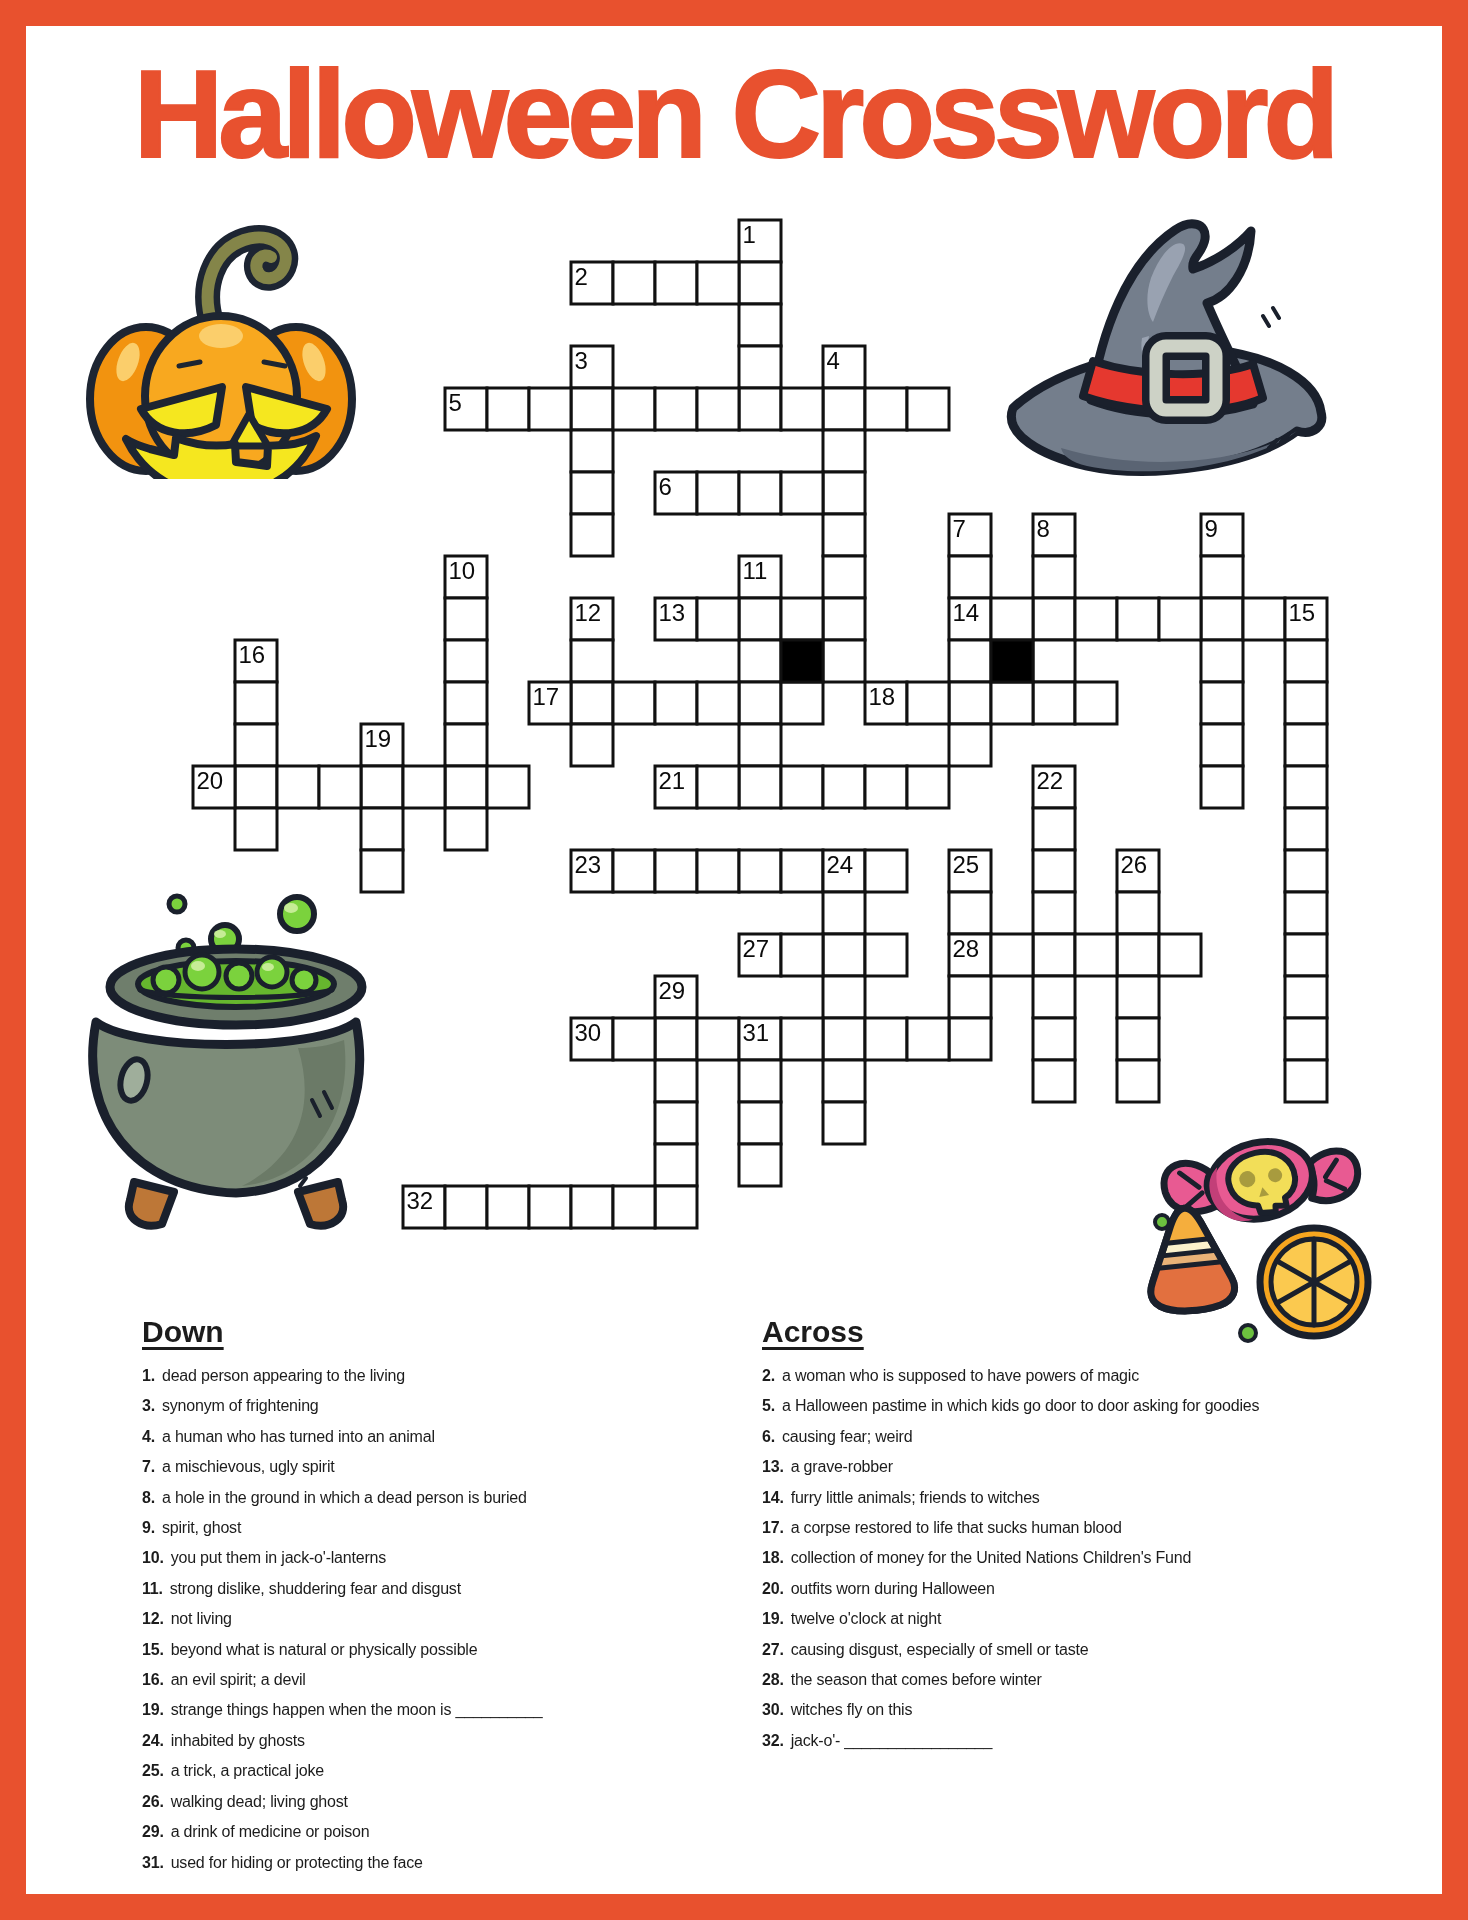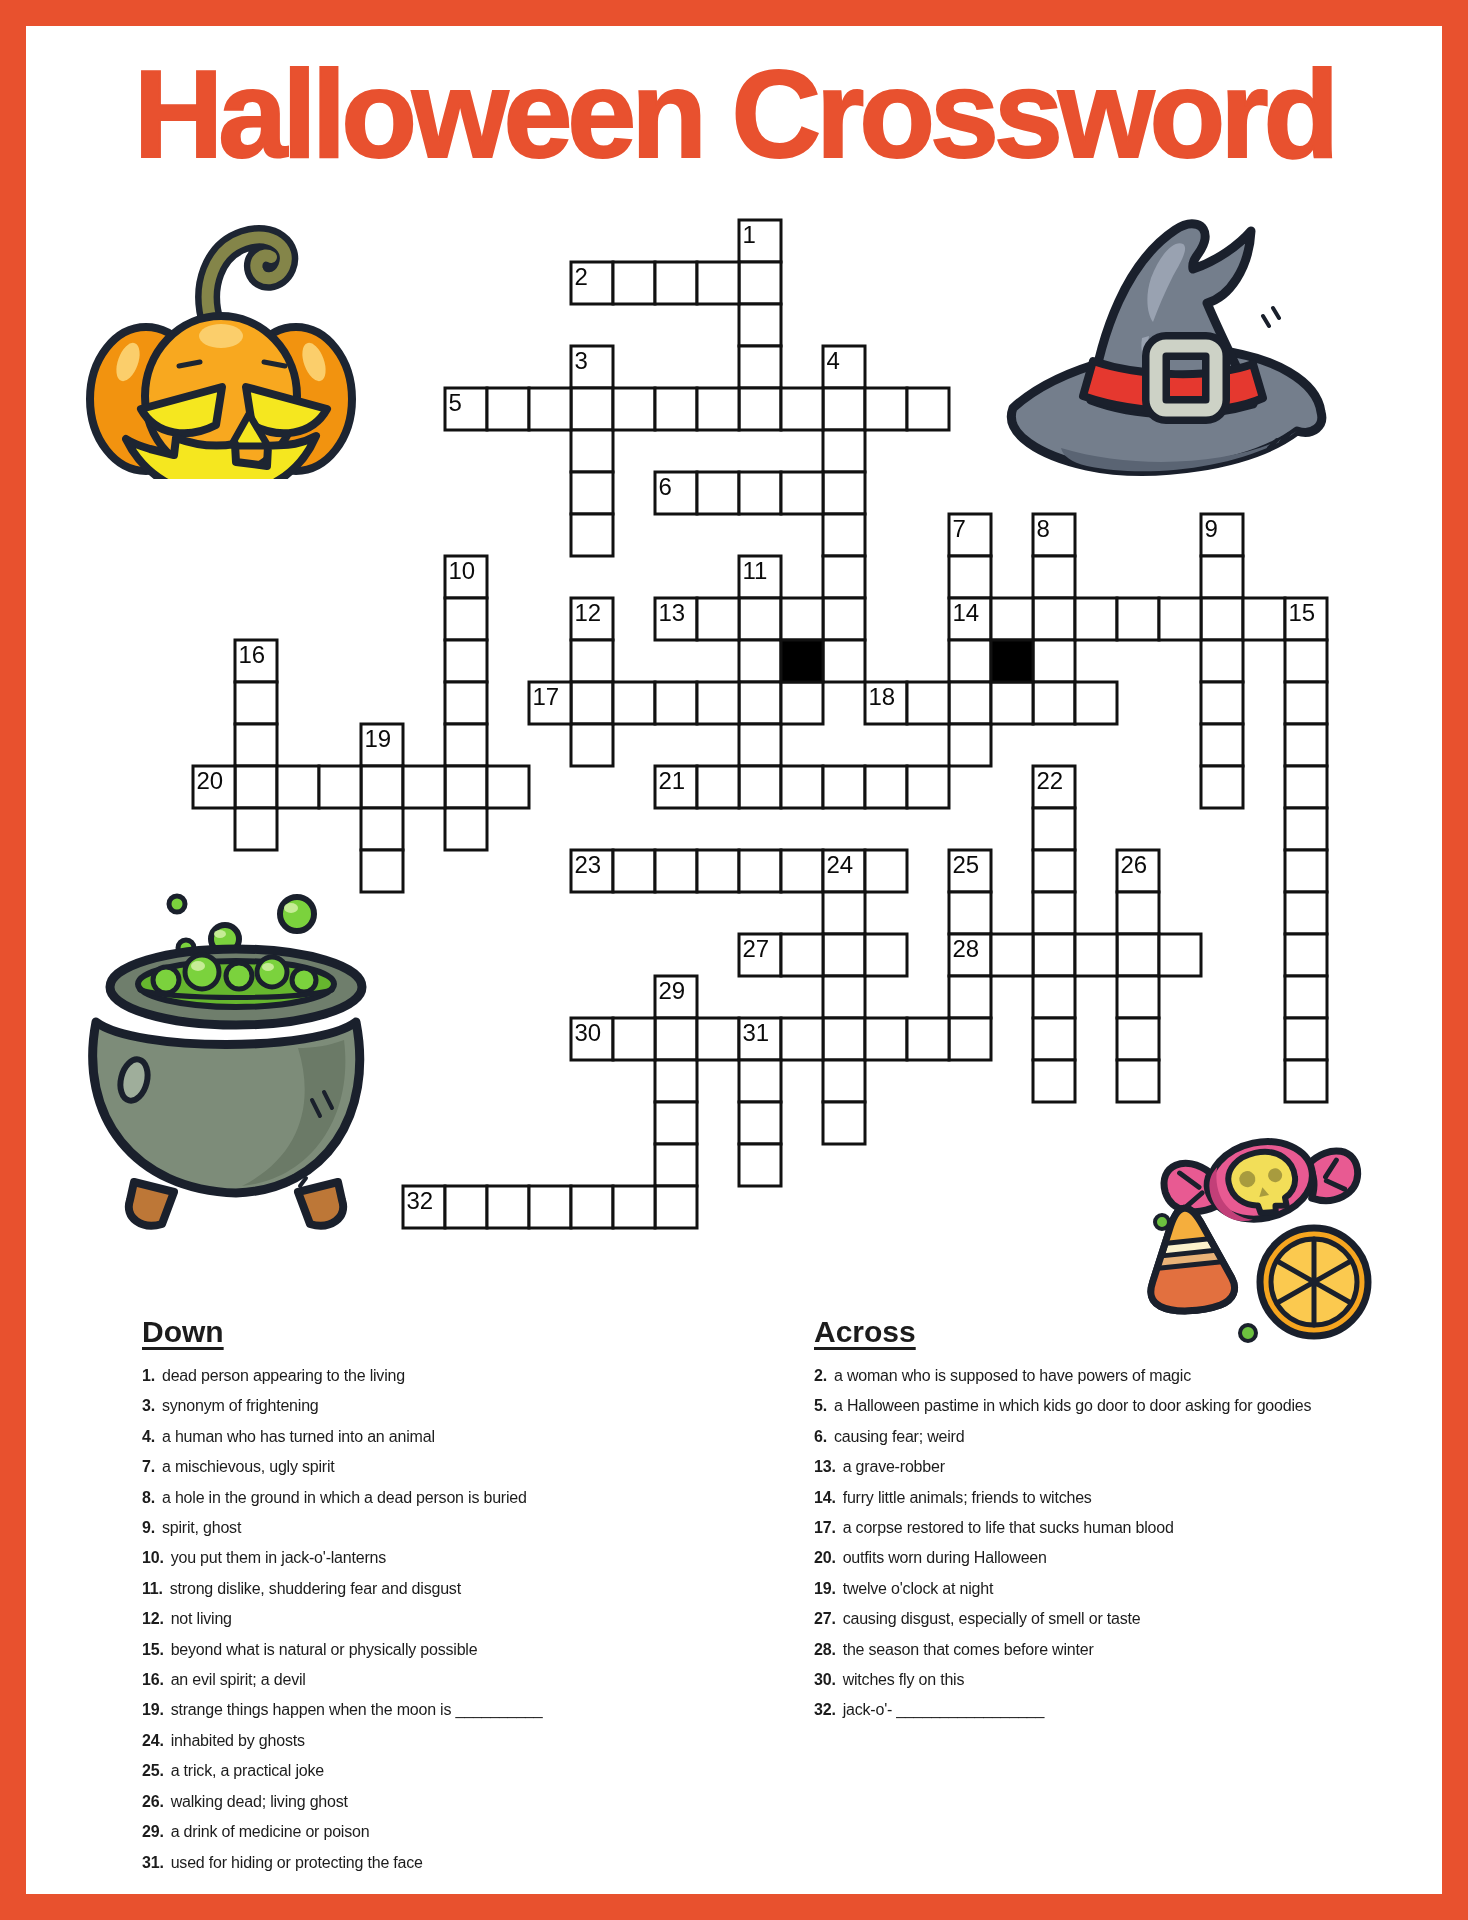--- a/index.html
+++ b/index.html
@@ -16,21 +16,21 @@
   }
   .grid-wrap { position:absolute; left:164px; top:191px; z-index:2; }
   .deco { position:absolute; z-index:1; }
   .deco svg { display:block; }
   .pumpkin  { left:58px;  top:198px;  width:275px; height:255px; }
   .hat      { left:975px; top:190px;  width:335px; height:275px; }
   .cauldron { left:50px;  top:858px;  width:300px; height:348px; }
   .candy    { left:1116px;top:1088px; width:230px; height:230px; }
   .clues-col { position:absolute; top:1289px; z-index:2; color:#1c1c1c;margin-left:40px; }
   .clues-down { left:76px; }
-  .clues-across { left:748px; }
+  .clues-across { left:696px; }
   .clues-header {
     font-size:30px; font-weight:bold; text-decoration:underline;
     text-decoration-thickness:3px; text-underline-offset:5px; margin-bottom:12px;
   }
   .clue { font-size:16px; line-height:30.4px; letter-spacing:-0.2px; white-space:nowrap; }
   .clue .cnum { font-weight:bold; margin-right:7px; }
 </style>
 </head>
 <body>
 
@@ -383,20 +383,21 @@
 
   <div class="clues-col clues-across">
     <div class="clues-header">Across</div>
     <div id="across-list">
         <div class="clue"><span class="cnum">2.</span><span class="ctext">a woman who is supposed to have powers of magic</span></div>
         <div class="clue"><span class="cnum">5.</span><span class="ctext">a Halloween pastime in which kids go door to door asking for goodies</span></div>
         <div class="clue"><span class="cnum">6.</span><span class="ctext">causing fear; weird</span></div>
         <div class="clue"><span class="cnum">13.</span><span class="ctext">a grave-robber</span></div>
         <div class="clue"><span class="cnum">14.</span><span class="ctext">furry little animals; friends to witches</span></div>
         <div class="clue"><span class="cnum">17.</span><span class="ctext">a corpse restored to life that sucks human blood</span></div>
+        <div class="clue"><span class="cnum">18.</span><span class="ctext">collection of money for the United Nations Children's Fund</span></div>
         <div class="clue"><span class="cnum">20.</span><span class="ctext">outfits worn during Halloween</span></div>
         <div class="clue"><span class="cnum">19.</span><span class="ctext">twelve o'clock at night</span></div>
         <div class="clue"><span class="cnum">27.</span><span class="ctext">causing disgust, especially of smell or taste</span></div>
         <div class="clue"><span class="cnum">28.</span><span class="ctext">the season that comes before winter</span></div>
         <div class="clue"><span class="cnum">30.</span><span class="ctext">witches fly on this</span></div>
         <div class="clue"><span class="cnum">32.</span><span class="ctext">jack-o'- _________________</span></div>
       </div>
   </div>
 
 </div>

